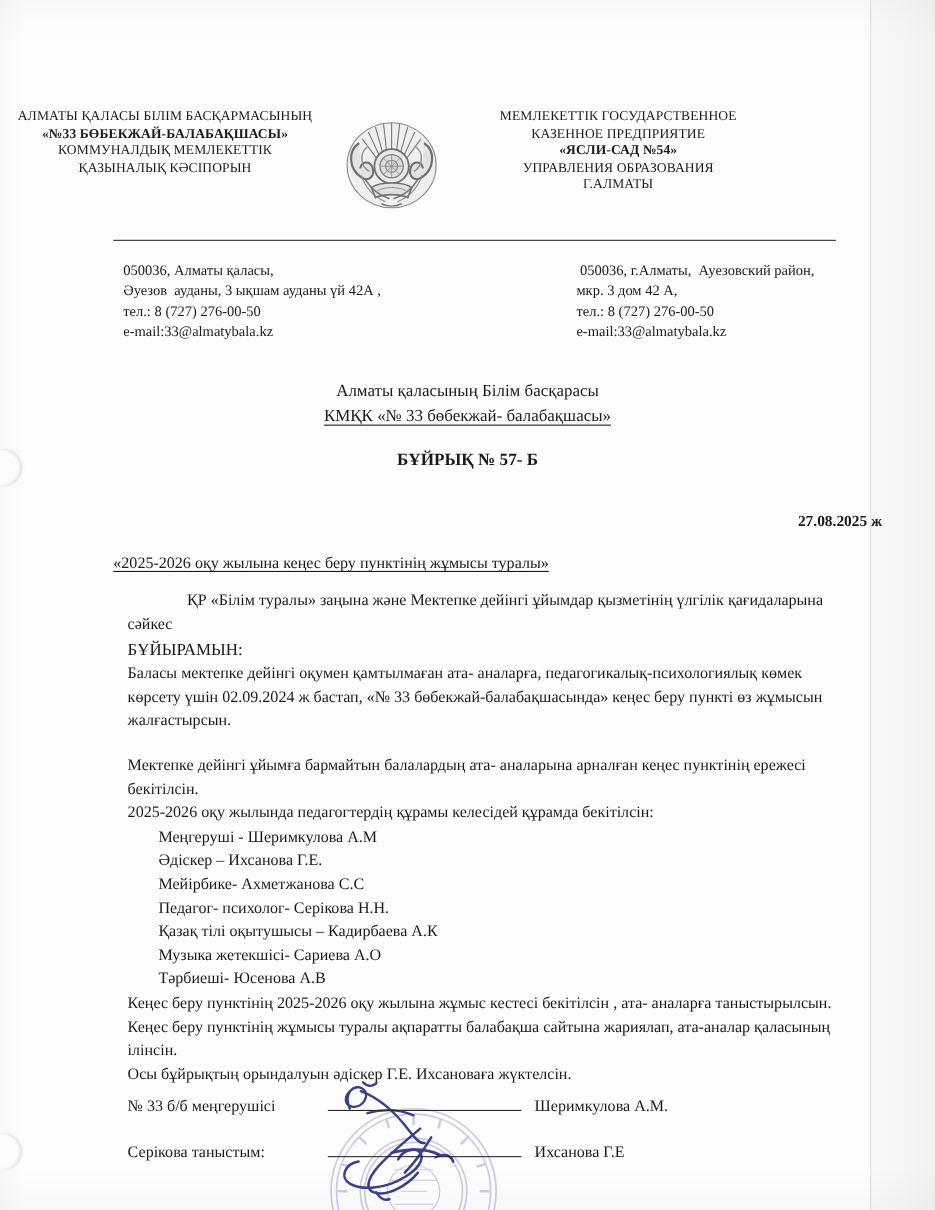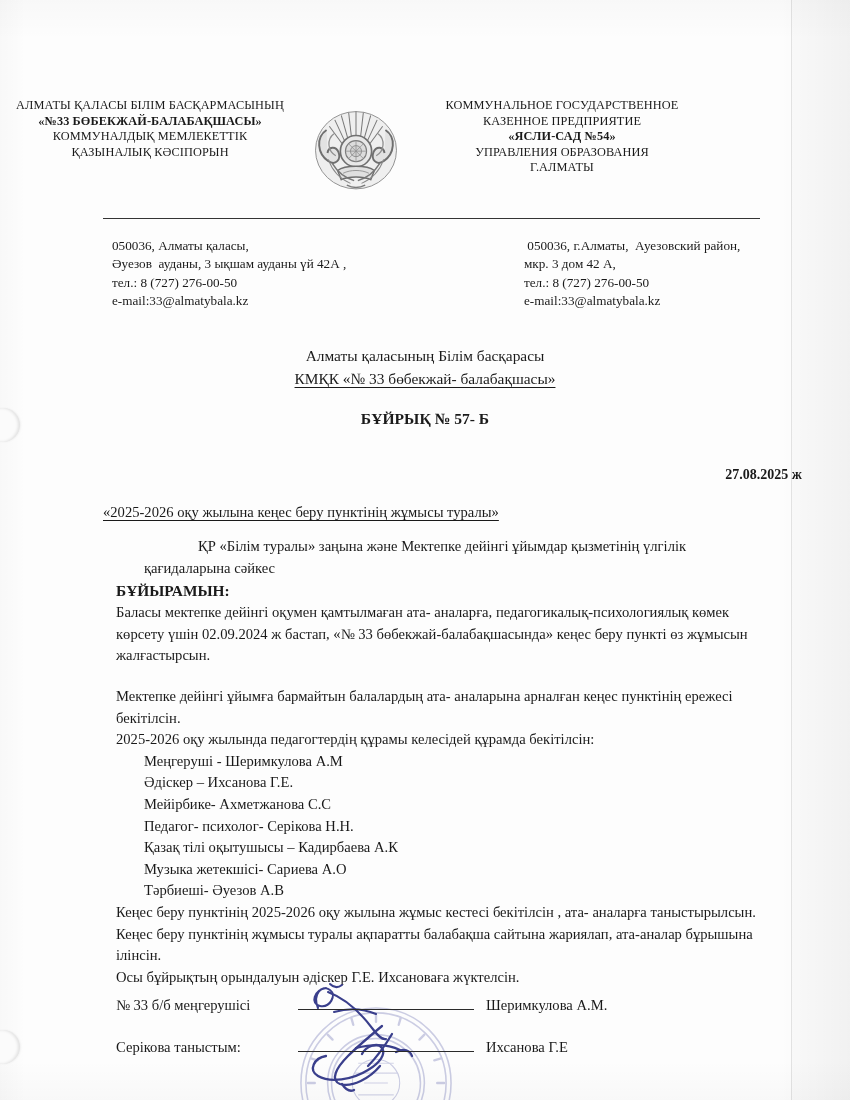--- a/index.html
+++ b/index.html
@@ -144,23 +144,23 @@
   
   #body-text {
     position: absolute;
     top: 536px; left: 116px;
     width: 648px;
     font-size: 14.6px;
     line-height: 21.6px;
     text-align: left;
   }
   .para { margin: 0; }
-  .para.indent { text-indent: 54px; margin-left: 28px; }
+  .para.indent { text-indent: 54px; }
   .spacer-md { height: 19px; }
-  .bold-line { font-weight: bold; font-size: 15.4px; line-height: 23px; }
+  .bold-line { font-weight: normal; font-size: 15.4px; line-height: 23px; }
   #staff-list {
     list-style: none;
     margin: 0;
     padding: 0 0 0 28px;
   }
   #staff-list li {
     font-size: 14.6px;
     line-height: 21.6px;
     white-space: pre;
   }
@@ -265,21 +265,21 @@
           <path d="M76 66 C70 76 62 82 52 85" stroke="#777" stroke-width="1.6"></path>
           <path d="M20 62 C24 74 32 83 44 88" stroke="#888" stroke-width="1.1"></path>
           <path d="M80 62 C76 74 68 83 56 88" stroke="#888" stroke-width="1.1"></path>
 
           <path d="M40 90 C46 93 54 93 60 90" stroke="#7a7a7a" stroke-width="1.6"></path>
         </g>
       </svg>
     </div>
 
     <div class="lh-col lh-right">
-      <div>КОММУНАЛЬНОЕ ГОСУДАРСТВЕННОЕ</div>
+      <div>МЕМЛЕКЕТТІК ГОСУДАРСТВЕННОЕ</div>
       <div>КАЗЕННОЕ ПРЕДПРИЯТИЕ</div>
       <div class="lh-strong">«ЯСЛИ-САД №54»</div>
       <div>УПРАВЛЕНИЯ ОБРАЗОВАНИЯ</div>
       <div>Г.АЛМАТЫ</div>
     </div>
   </div>
 
   <div id="header-rule"></div>
 
   <div id="contacts">
@@ -322,26 +322,26 @@
 
     <p class="para">2025-2026 оқу жылында педагогтердің құрамы келесідей құрамда бекітілсін:</p>
 
     <ul id="staff-list">
       <li>Меңгеруші - Шеримкулова А.М</li>
       <li>Әдіскер – Ихсанова Г.Е.</li>
       <li>Мейірбике- Ахметжанова С.С</li>
       <li>Педагог- психолог- Серікова Н.Н.</li>
       <li>Қазақ тілі оқытушысы – Кадирбаева А.К</li>
       <li>Музыка жетекшісі- Сариева А.О</li>
-      <li>Тәрбиеші- Әуезов А.В</li>
+      <li>Тәрбиеші- Юсенова А.В</li>
     </ul>
 
     <p class="para">Кеңес беру пунктінің 2025-2026 оқу жылына жұмыс кестесі бекітілсін , ата- аналарға таныстырылсын.</p>
 
-    <p class="para">Кеңес беру пунктінің жұмысы туралы ақпаратты балабақша сайтына жариялап, ата-аналар бұрышына ілінсін.</p>
+    <p class="para">Кеңес беру пунктінің жұмысы туралы ақпаратты балабақша сайтына жариялап, ата-аналар қаласының ілінсін.</p>
 
     <p class="para">Осы бұйрықтың орындалуын әдіскер Г.Е. Ихсановаға жүктелсін.</p>
   </div>
 
   <svg id="stamp" viewBox="0 0 160 160">
     <g fill="none" stroke="#5a5fa8" stroke-width="1.6">
       <circle cx="80" cy="80" r="76"></circle>
       <circle cx="80" cy="80" r="71"></circle>
       <circle cx="80" cy="80" r="49"></circle>
       <circle cx="80" cy="80" r="45"></circle>

